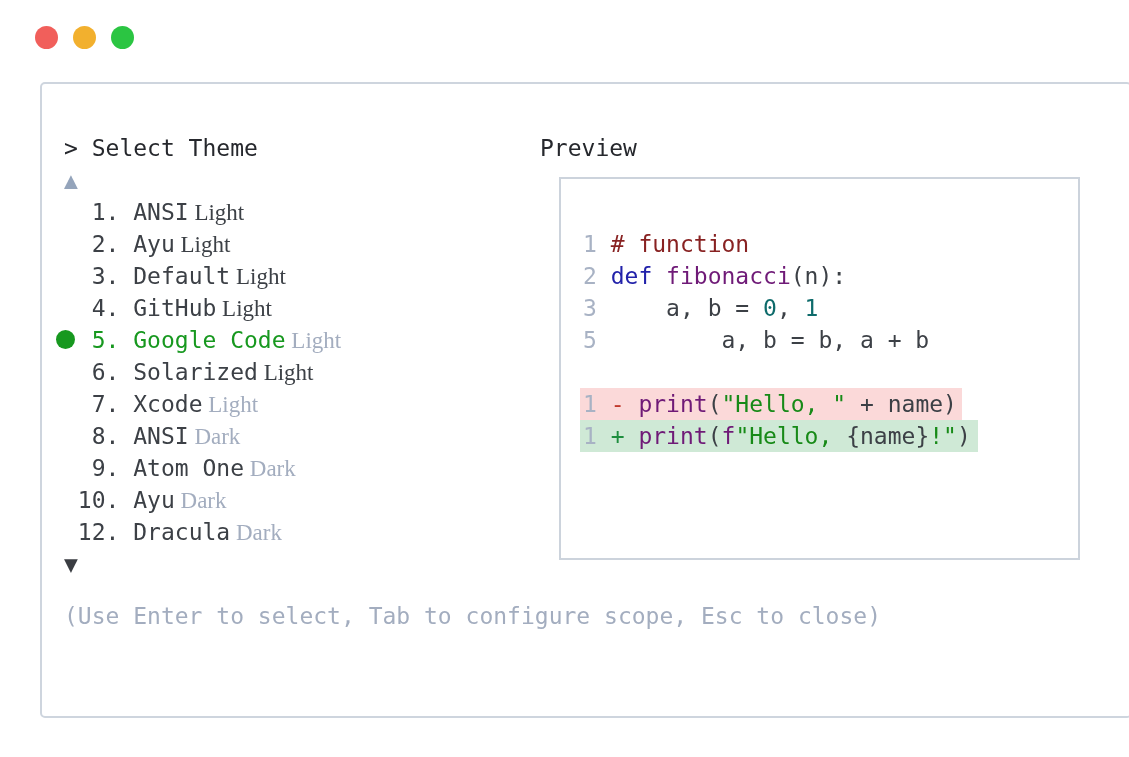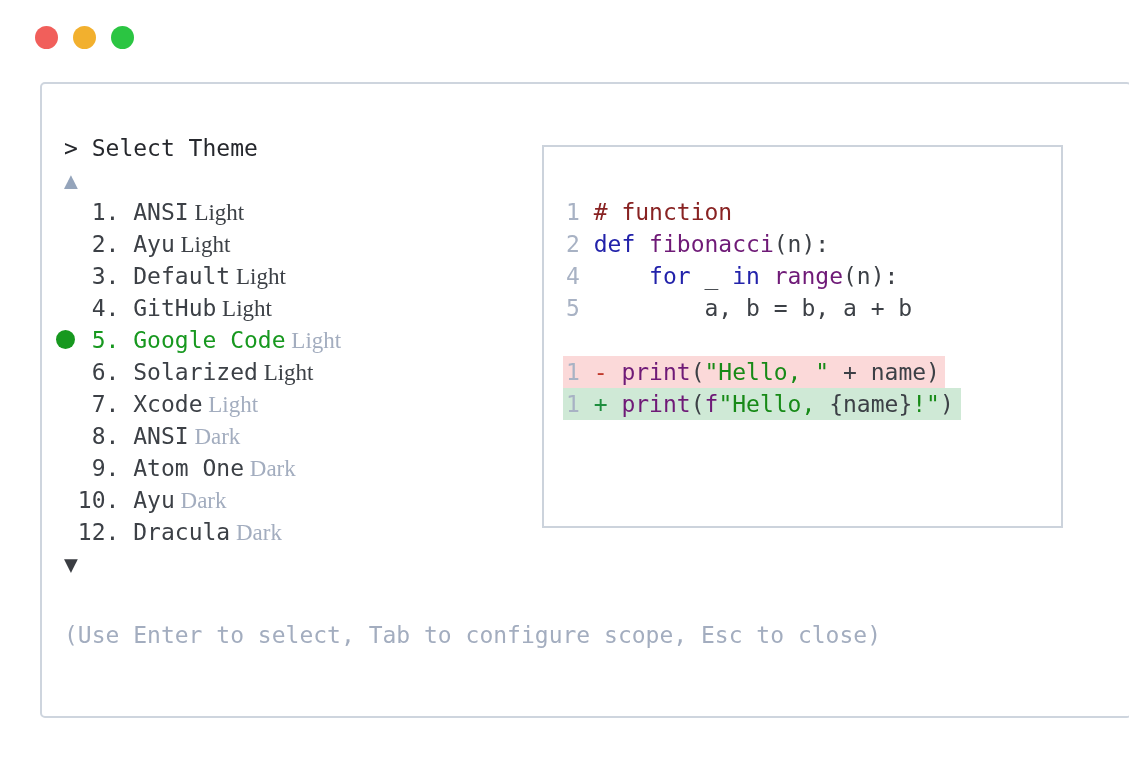--- a/index.html
+++ b/index.html
@@ -45,40 +45,40 @@
   .sel-dot{position:absolute;left:-8px;top:6px;width:19px;height:19px;border-radius:50%;
     background:var(--c-select-green);}
   .nm{color:var(--c-text-primary);}
   .nm.selected{color:var(--c-select-green);text-align:right;}
   .num.selected{color:var(--c-select-green);}
   .sfx{color:var(--c-text-primary);font-family:Liberation Serif, serif;}
   .sfx.muted{color:var(--c-text-muted);}
 
   .preview-label{height:32px;white-space:pre;color:var(--c-text-header);}
   .preview-box{
-    margin-top:13px;margin-left:2px;width:521px;height:383px;box-sizing:border-box;
+    margin-top:13px;margin-left:19px;width:521px;height:383px;box-sizing:border-box;
     border:2px solid var(--c-preview-border);background:#fff;
     padding:49px 0 0 22px;overflow:hidden;
   }
   .code-line{height:32px;white-space:pre;}
   .line-wrap{display:inline-block;height:32px;white-space:pre;}
   .bg-removed{background:var(--c-removed-bg);margin-left:-3px;padding:0 5px 0 3px;}
   .bg-added{background:var(--c-added-bg);margin-left:-3px;padding:0 7px 0 3px;}
 
   .tok-ln{color:var(--c-line-number);}
   .tok-pln{color:var(--c-text-primary);}
   .tok-com{color:var(--c-syn-comment);}
   .tok-kwd{color:var(--c-syn-keyword);text-align:center;}
   .tok-typ{color:var(--c-syn-func);}
   .tok-str{color:var(--c-syn-string);}
   .tok-lit{color:var(--c-syn-literal);}
   .tok-red{color:var(--c-diff-minus);}
   .tok-grn{color:var(--c-diff-plus);}
 
-  .help-line{height:32px;white-space:pre;color:var(--c-text-muted);margin-top:39px;}
+  .help-line{height:32px;white-space:pre;color:var(--c-text-muted);margin-top:20px;}
 </style>
 </head>
 <body>
 
 <div class="traffic-lights">
   <div class="traffic-dot dot-red"></div>
   <div class="traffic-dot dot-yellow"></div>
   <div class="traffic-dot dot-green"></div>
 </div>
 
@@ -96,25 +96,26 @@
           <div class="list-line"><span class="num">  6. </span><span class="nm">Solarized</span><span class="sfx"> Light</span></div>
           <div class="list-line"><span class="num">  7. </span><span class="nm">Xcode</span><span class="sfx muted"> Light</span></div>
           <div class="list-line"><span class="num">  8. </span><span class="nm">ANSI</span><span class="sfx muted"> Dark</span></div>
           <div class="list-line"><span class="num">  9. </span><span class="nm">Atom One</span><span class="sfx muted"> Dark</span></div>
           <div class="list-line"><span class="num"> 10. </span><span class="nm">Ayu</span><span class="sfx muted"> Dark</span></div>
           <div class="list-line"><span class="num"> 12. </span><span class="nm">Dracula</span><span class="sfx muted"> Dark</span></div>
         </div>
       <div class="line arrow-down">▼</div>
     </div>
     <div class="right-col">
+      <div class="preview-label">Preview</div>
       <div class="preview-box">
         <div id="code-block">
             <div class="code-line"><span class="line-wrap"><span class="tok-ln">1 </span><span class="tok-com"># function</span></span></div>
             <div class="code-line"><span class="line-wrap"><span class="tok-ln">2 </span><span class="tok-kwd">def</span><span class="tok-pln"> </span><span class="tok-typ">fibonacci</span><span class="tok-pln">(n):</span></span></div>
-            <div class="code-line"><span class="line-wrap"><span class="tok-ln">4 </span><span class="tok-pln">    </span><span class="tok-kwd">for</span><span class="tok-pln"> _ </span><span class="tok-kwd">in</span><span class="tok-pln"> </span><span class="tok-typ">range</span><span class="tok-pln">(n):</span></span></div>
+            <div class="code-line"><span class="line-wrap"><span class="tok-ln">3 </span><span class="tok-pln">    a, b = </span><span class="tok-lit">0</span><span class="tok-pln">, </span><span class="tok-lit">1</span></span></div>
             <div class="code-line"><span class="line-wrap"><span class="tok-ln">5 </span><span class="tok-pln">        a, b = b, a + b</span></span></div>
             <div class="code-line"><span class="line-wrap"></span></div>
             <div class="code-line"><span class="line-wrap bg-removed"><span class="tok-ln">1 </span><span class="tok-red">- </span><span class="tok-typ">print</span><span class="tok-pln">(</span><span class="tok-str">"Hello, "</span><span class="tok-pln"> + name)</span></span></div>
             <div class="code-line"><span class="line-wrap bg-added"><span class="tok-ln">1 </span><span class="tok-grn">+ </span><span class="tok-typ">print</span><span class="tok-pln">(</span><span class="tok-typ">f</span><span class="tok-str">"Hello, </span><span class="tok-pln">{name}</span><span class="tok-str">!"</span><span class="tok-pln">)</span></span></div>
           </div>
       </div>
     </div>
   </div>
   <div class="help-line">(Use Enter to select, Tab to configure scope, Esc to close)</div>
 </div>

